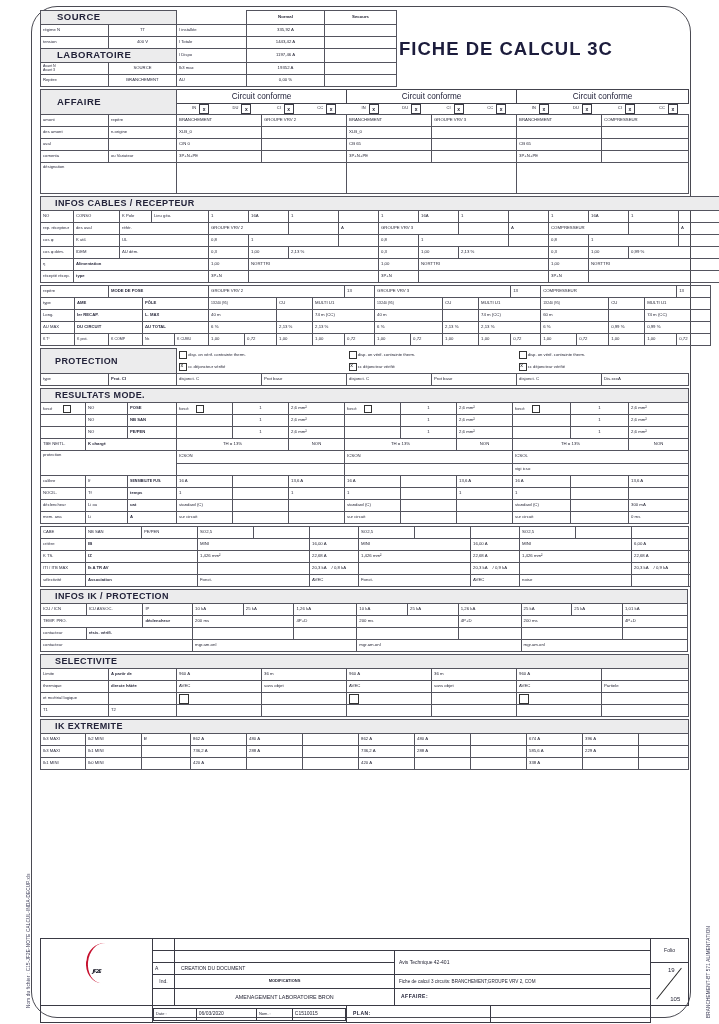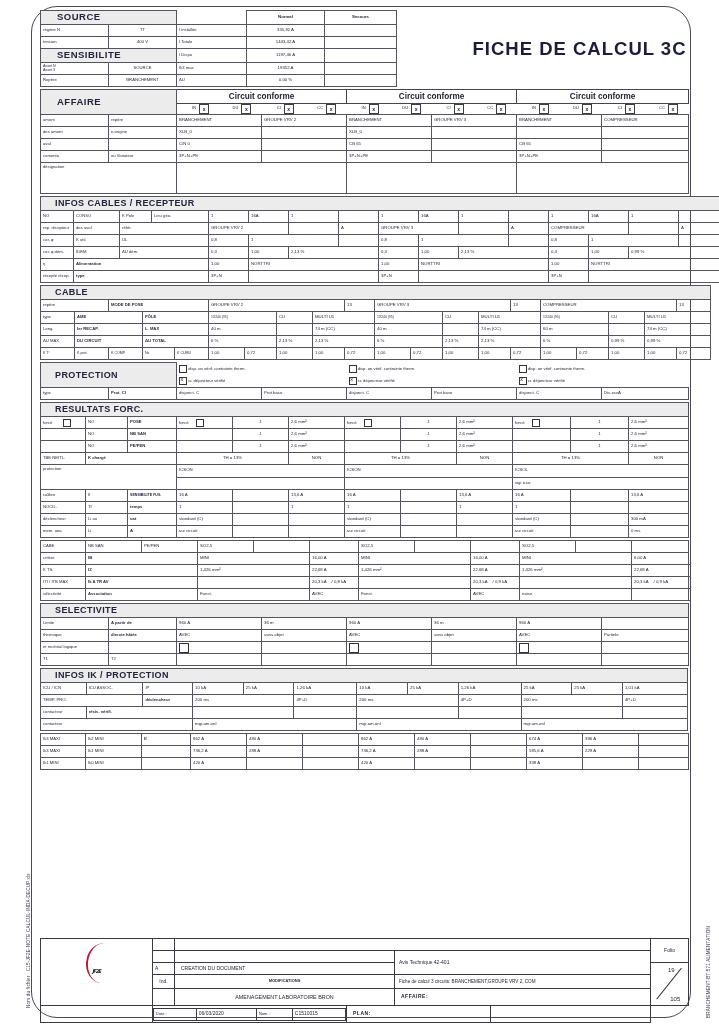--- a/index.html
+++ b/index.html
@@ -56,21 +56,21 @@
   .cb{
     display:inline-block;width:6px;height:6px;border:0.8px solid #333;
     background:#fff;vertical-align:middle;
   }
   .cb.x{position:relative;}
   .cb.x:after{
     content:"x";position:absolute;left:0.6px;top:-1.6px;
     font-size:5.4px;line-height:7px;color:#111;
   }
   .confbox{
-    border:0.9px solid #44444e;text-align:center;font-weight:bold;
+    border:0.9px solid #44444e;text-align:center;font-weight:normal;
     font-size:8.2px;color:#22223a;height:12px;background:#fff;
   }
   .ckrow td{height:10px;}
   .ckrow .ck{font-size:4px;text-align:right;padding-right:1px;}
   .ckrow .bx{text-align:left;}
   .bxc{
     display:inline-block;border:0.8px solid #3c3c46;width:8px;height:8px;
     text-align:center;font-size:5px;line-height:8px;font-weight:bold;
   }
 
@@ -114,40 +114,40 @@
         <col style="width:78px">
         <col style="width:72px">
       <col style="width:292px">
     </colgroup>
     <tbody>
         <tr>
       <td class="hcell" colspan="2" style="height:13px">SOURCE</td>
       <td class="nb"></td>
       <td class="c b">Normal</td>
       <td class="c b">Secours</td>
-      <td rowspan="6" style="text-align:right;vertical-align:middle;border:none">
+      <td rowspan="6" style="text-align:left;vertical-align:middle;border:none">
         <span style="font-size:18.5px;font-weight:bold;letter-spacing:1px;color:#1c1c3c">FICHE DE CALCUL 3C</span>
       </td>
     </tr>
     <tr>
       <td class="lbl">régime N</td>
       <td class="lbl c">TT</td>
       <td class="lbl">I installée</td>
       <td class="c">335,92 A</td>
       <td></td>
     </tr>
     <tr>
       <td class="lbl">tension</td>
       <td class="lbl c">400 V</td>
       <td class="lbl">I Totale</td>
       <td class="c">1443,42 A</td>
       <td></td>
     </tr>
     <tr>
-      <td class="hcell" colspan="2" style="height:13px">SENSIBILITE</td>
+      <td class="hcell" colspan="2" style="height:13px">LABORATOIRE</td>
       <td class="lbl">I Dispo</td>
       <td class="c">1197,46 A</td>
       <td></td>
     </tr>
     <tr>
       <td class="lbl" style="font-size:3.6px;line-height:1.1;white-space:pre">Avant N
 Avant 3</td>
       <td class="lbl c">SOURCE</td>
       <td class="lbl">Ik3 max</td>
       <td class="c">19352 A</td>
@@ -404,23 +404,20 @@
         <col style="width:36px">
         <col style="width:32px">
         <col style="width:30px">
       <col style="width:36px">
         <col style="width:32px">
         <col style="width:36px">
         <col style="width:32px">
         <col style="width:34px">
     </colgroup>
     <tbody>
-        <tr>
-          <td class="band" colspan="20">CABLE</td>
-        </tr>
     <tr>
       <td class="lbl" colspan="2">repère</td>
       <td class="lbl b" colspan="3">MODE DE POSE</td>
       <td colspan="4">GROUPE VRV 2</td>
       <td>13</td>
       <td colspan="4">GROUPE VRV 3</td>
       <td>13</td>
       <td colspan="4">COMPRESSEUR</td>
       <td>13</td>
     </tr>
@@ -555,21 +552,21 @@
         <col style="width:56px">
       <col style="width:56px">
         <col style="width:56px">
         <col style="width:56px">
       <col style="width:58px">
         <col style="width:58px">
         <col style="width:60px">
     </colgroup>
     <tbody>
         <tr>
-          <td class="band" colspan="12">RESULTATS FORC.</td>
+          <td class="band" colspan="12">RESULTATS MODE.</td>
         </tr>
     <tr>
       <td class="lbl">
         <span>forcé</span>
         <span class="cb" style="margin-left:10px"></span>
       </td>
       <td class="lbl">NO</td>
       <td class="lbl b">POSE</td>
       <td>
         <span>forcé</span>
@@ -769,20 +766,82 @@
     </tr>
     <tr>
       <td class="lbl">sélectivité</td>
       <td class="lbl b" colspan="2">Association</td>
       <td colspan="2">Fonct.</td>
       <td>AVEC</td>
       <td colspan="2">Fonct.</td>
       <td>AVEC</td>
       <td colspan="2">noise</td>
       <td colspan="2"></td>
+    </tr>
+  </tbody>
+    </table>
+
+  <table style="margin-top:2px">
+    <colgroup>
+      <col style="width:45px">
+        <col style="width:56px">
+        <col style="width:49px">
+      <col style="width:50px">
+        <col style="width:50px">
+        <col style="width:62px">
+      <col style="width:50px">
+        <col style="width:50px">
+        <col style="width:62px">
+      <col style="width:50px">
+        <col style="width:50px">
+        <col style="width:64px">
+    </colgroup>
+    <tbody>
+        <tr>
+          <td class="band" colspan="12">INFOS IK / PROTECTION</td>
+        </tr>
+    <tr>
+      <td class="lbl">ICU / ICN</td>
+      <td class="lbl">ICU ASSOC.</td>
+      <td class="lbl">IP</td>
+      <td>10 kA</td>
+      <td>25 kA</td>
+      <td>1,26 kA</td>
+      <td>10 kA</td>
+      <td>25 kA</td>
+      <td>1,26 kA</td>
+      <td>25 kA</td>
+      <td>25 kA</td>
+      <td>1,01 kA</td>
+    </tr>
+    <tr>
+      <td class="lbl" colspan="2">TEMP. PRO.</td>
+      <td class="lbl b">déclencheur</td>
+      <td colspan="2">200 ms</td>
+      <td>4P+D</td>
+      <td colspan="2">200 ms</td>
+      <td>4P+D</td>
+      <td colspan="2">200 ms</td>
+      <td>4P+D</td>
+    </tr>
+    <tr>
+      <td class="lbl">contacteur</td>
+      <td class="lbl b" colspan="2">résis. vérifi.</td>
+      <td colspan="2"></td>
+      <td></td>
+      <td colspan="2"></td>
+      <td></td>
+      <td colspan="2"></td>
+      <td></td>
+    </tr>
+    <tr>
+      <td class="lbl" colspan="3">contacteur</td>
+      <td colspan="3">mgr.am.onl</td>
+      <td colspan="3">mgr.am.onl</td>
+      <td colspan="3">mgr.am.onl</td>
     </tr>
   </tbody>
     </table>
 
   <table style="margin-top:2px">
     <colgroup>
       <col style="width:68px">
         <col style="width:68px">
       <col style="width:85px">
         <col style="width:85px">
@@ -836,93 +895,34 @@
       <td></td>
     </tr>
   </tbody>
     </table>
 
   <table style="margin-top:2px">
     <colgroup>
       <col style="width:45px">
         <col style="width:56px">
         <col style="width:49px">
-      <col style="width:50px">
+      <col style="width:56px">
+        <col style="width:56px">
+        <col style="width:56px">
+      <col style="width:56px">
+        <col style="width:56px">
+        <col style="width:56px">
+      <col style="width:56px">
+        <col style="width:56px">
         <col style="width:50px">
-        <col style="width:62px">
-      <col style="width:50px">
-        <col style="width:50px">
-        <col style="width:62px">
-      <col style="width:50px">
-        <col style="width:50px">
-        <col style="width:64px">
     </colgroup>
     <tbody>
         <tr>
-          <td class="band" colspan="12">INFOS IK / PROTECTION</td>
+          <td class="band" colspan="12">IK EXTREMITE</td>
         </tr>
-    <tr>
-      <td class="lbl">ICU / ICN</td>
-      <td class="lbl">ICU ASSOC.</td>
-      <td class="lbl">IP</td>
-      <td>10 kA</td>
-      <td>25 kA</td>
-      <td>1,26 kA</td>
-      <td>10 kA</td>
-      <td>25 kA</td>
-      <td>1,26 kA</td>
-      <td>25 kA</td>
-      <td>25 kA</td>
-      <td>1,01 kA</td>
-    </tr>
-    <tr>
-      <td class="lbl" colspan="2">TEMP. PRO.</td>
-      <td class="lbl b">déclencheur</td>
-      <td colspan="2">200 ms</td>
-      <td>4P+D</td>
-      <td colspan="2">200 ms</td>
-      <td>4P+D</td>
-      <td colspan="2">200 ms</td>
-      <td>4P+D</td>
-    </tr>
-    <tr>
-      <td class="lbl">contacteur</td>
-      <td class="lbl b" colspan="2">résis. vérifi.</td>
-      <td colspan="2"></td>
-      <td></td>
-      <td colspan="2"></td>
-      <td></td>
-      <td colspan="2"></td>
-      <td></td>
-    </tr>
-    <tr>
-      <td class="lbl" colspan="3">contacteur</td>
-      <td colspan="3">mgr.am.onl</td>
-      <td colspan="3">mgr.am.onl</td>
-      <td colspan="3">mgr.am.onl</td>
-    </tr>
-  </tbody>
-    </table>
-
-  <table style="margin-top:2px">
-    <colgroup>
-      <col style="width:45px">
-        <col style="width:56px">
-        <col style="width:49px">
-      <col style="width:56px">
-        <col style="width:56px">
-        <col style="width:56px">
-      <col style="width:56px">
-        <col style="width:56px">
-        <col style="width:56px">
-      <col style="width:56px">
-        <col style="width:56px">
-        <col style="width:50px">
-    </colgroup>
-    <tbody>
     <tr>
       <td class="lbl">Ik3 MAXI</td>
       <td class="lbl">Ik2 MINI</td>
       <td class="lbl b">If</td>
       <td>862 A</td>
       <td>480 A</td>
       <td></td>
       <td>862 A</td>
       <td>480 A</td>
       <td></td>

